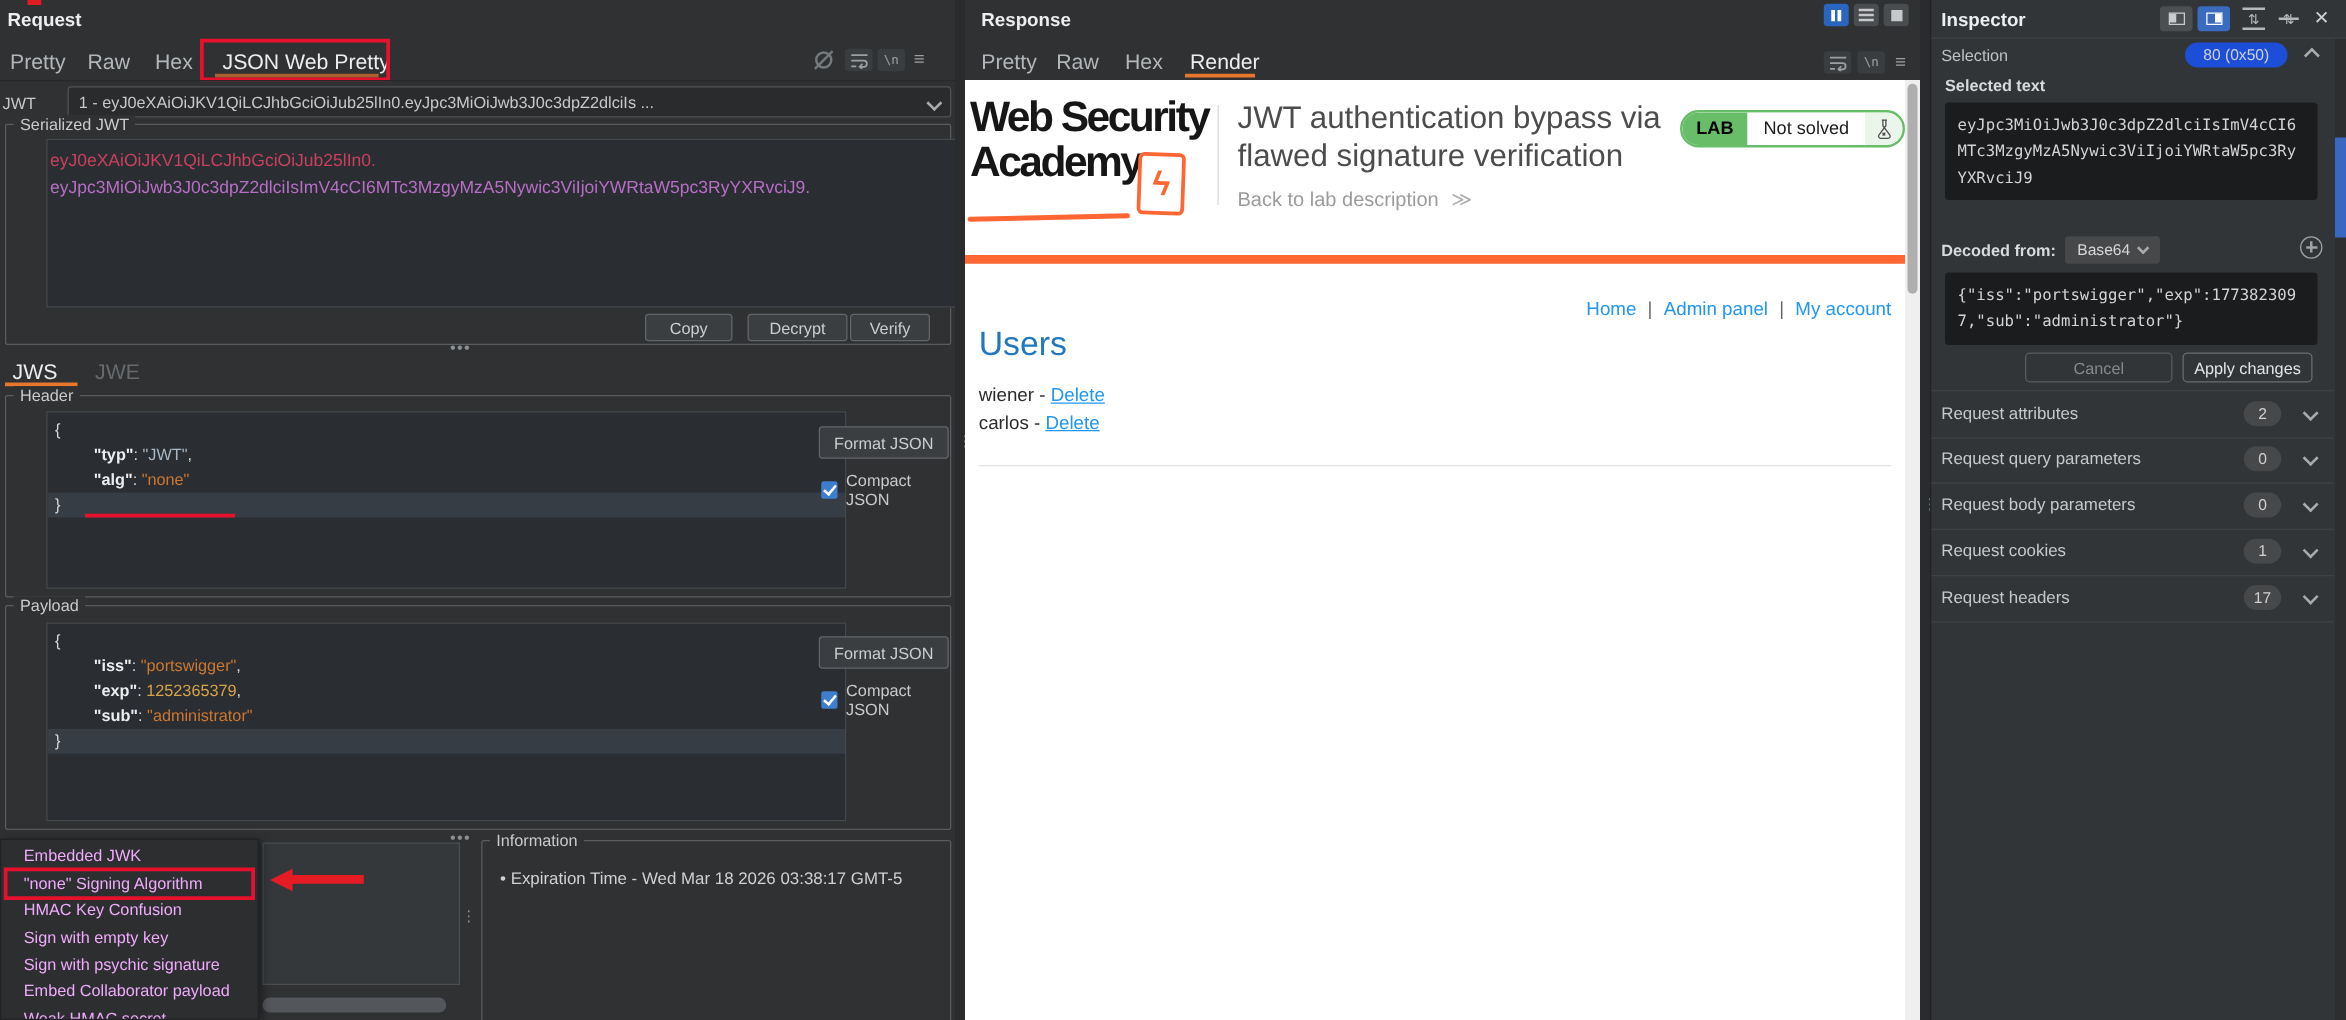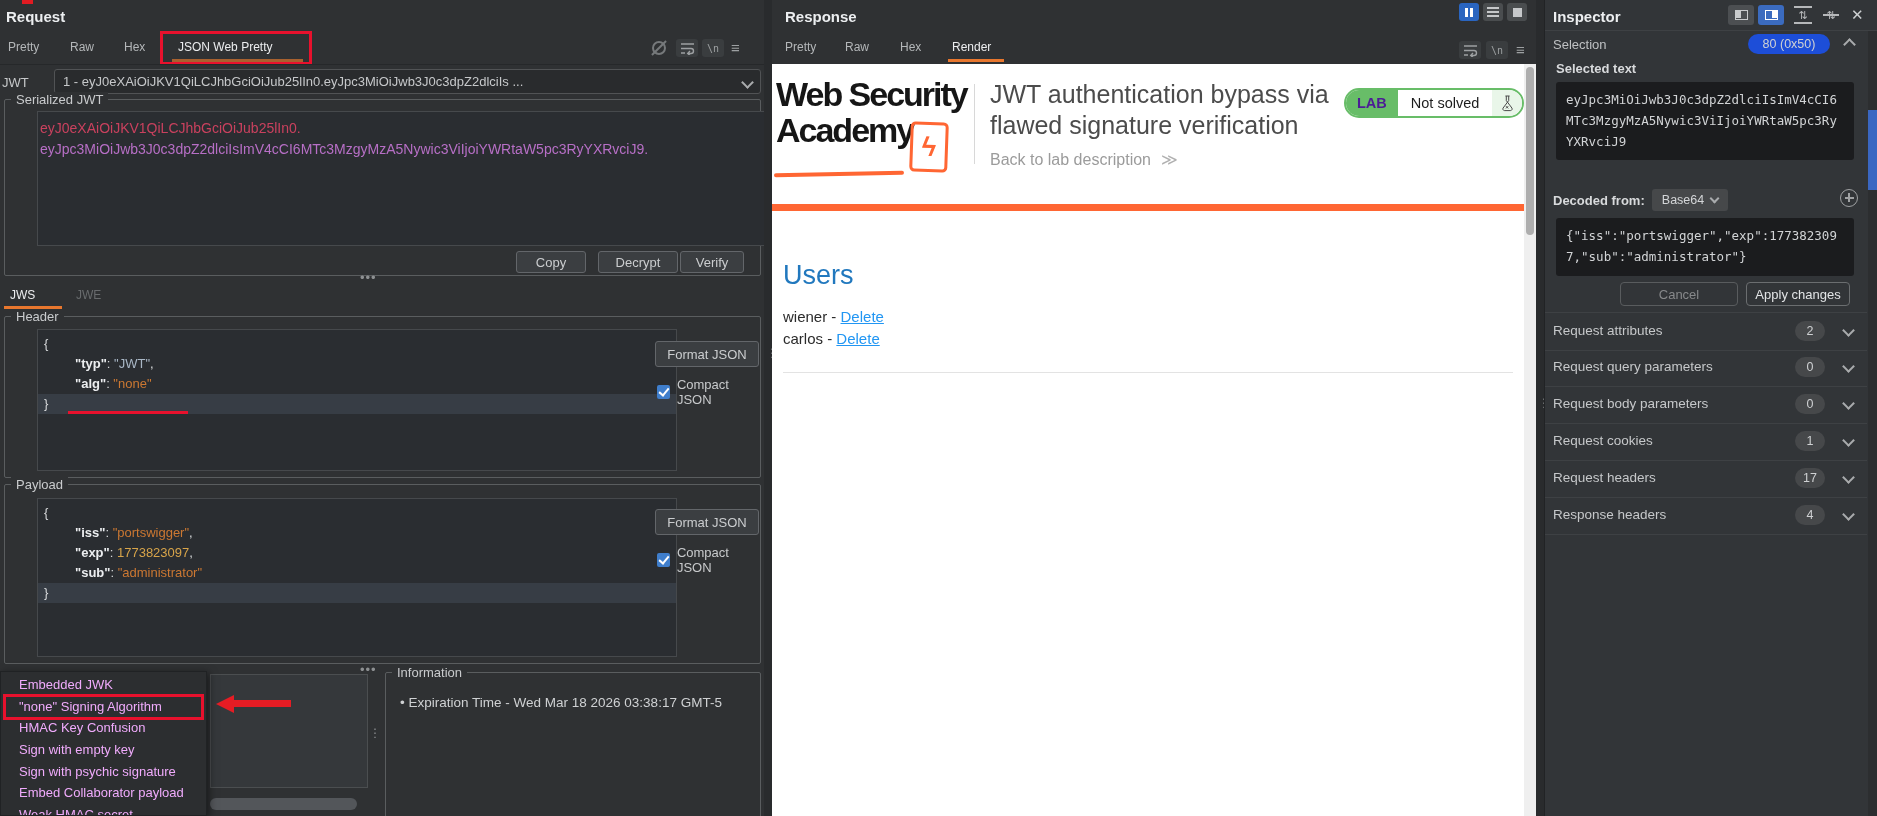--- a/index.html
+++ b/index.html
@@ -1,20 +1,20 @@
 <!DOCTYPE html>
 <html><head>
 <meta charset="utf-8">
 <style>
   html,body{margin:0;padding:0;background:#222;}
   .app{position:relative;width:1877px;height:816px;background:#2f3133;font-family:"Liberation Sans",sans-serif;overflow:hidden;}
   .abs{position:absolute;}
   
   .ptitle{position:absolute;font-size:15px;font-weight:bold;color:#eceef0;}
-  .tab{position:absolute;font-size:12px;color:#b4b7b9;cursor:default;}
+  .tab{position:absolute;font-size:17px;color:#b4b7b9;cursor:default;}
   .tab.sel{color:#ecedef;}
   .tabline{position:absolute;height:3px;background:#e8772e;}
   .tabsep{position:absolute;height:1px;background:#26282a;}
   .btn{position:absolute;background:#3b3e41;border:1px solid #63666a;border-radius:3px;color:#cbcdcf;font-size:13px;display:flex;align-items:center;justify-content:center;box-sizing:border-box;}
   .fset{position:absolute;border:1px solid #5a5d5f;border-radius:2px;box-sizing:border-box;}
   .legend{position:absolute;top:-8px;left:6px;background:#2f3133;padding:0 5px;font-size:13px;color:#c9cbcd;line-height:15px;}
   .editor{position:absolute;background:#2a2d31;border:1px solid #46494c;box-sizing:border-box;font-family:Liberation Sans, sans-serif;overflow:hidden;margin-left:28px;}
   .cl{height:20px;line-height:20px;font-size:13px;color:#d6d8da;white-space:pre;padding-left:6px;}
   .cl.ind{padding-left:37px;}
   .cl.hl{background:#373d45;}
@@ -100,21 +100,21 @@
   #render-thumb{position:absolute;left:1526px;top:67px;width:8px;height:168px;background:#aeaeae;border-radius:4px;}
   .logo-line{position:absolute;left:4px;font-size:34px;font-weight:bold;letter-spacing:-2px;color:#161616;line-height:36px;}
   #logo1{top:12px;} #logo2{top:48px;}
   #logo-underline{position:absolute;left:2px;top:108px;width:130px;height:4px;background:#ff6633;border-radius:2px;transform:rotate(-1.2deg);}
   #bolt-box{position:absolute;left:138px;top:58px;width:32px;height:44px;border:3px solid #ff6633;border-radius:5px;display:flex;align-items:center;justify-content:center;transform:rotate(2deg);}
   #bolt{color:#ff6633;font-size:27px;font-weight:bold;}
   #vdivider{position:absolute;left:202px;top:20px;width:1px;height:80px;background:#d8d8d8;}
   #lab-title{position:absolute;left:218px;top:15px;width:352px;font-size:25px;line-height:31px;color:#4c4c4c;}
   #lab-badge{position:absolute;left:572px;top:24px;height:30px;border:2px solid #68bd68;border-radius:17px;display:flex;overflow:hidden;box-sizing:border-box;}
   #lab-badge .cell{display:flex;align-items:center;font-size:14.5px;}
-  #badge-lab{background:#68bd68;color:#4c1d95;font-weight:bold;padding:0 11px;}
+  #badge-lab{background:#68bd68;color:#000000;font-weight:bold;padding:0 11px;}
   #badge-status{background:#fff;color:#1c1c1c;padding:0 13px;}
   #badge-flask{background:#e9f6e9;width:30px;justify-content:center;}
   #back-link{position:absolute;left:218px;top:86px;font-size:16px;color:#9b9b9b;}
   #back-chev{color:#b0b0b0;margin-left:10px;}
   #orange-bar{position:absolute;left:0;top:140px;width:752px;height:7px;background:#ff6633;}
   #page-nav{position:absolute;left:340px;top:175px;width:401px;text-align:right;font-size:15px;color:#555;}
   .navlink{color:#2196f3;text-decoration:none;}
   .navsep{color:#666;margin:0 9px;}
   #users-h{position:absolute;left:11px;top:196px;font-size:27px;color:#2178be;}
   .userline{position:absolute;left:11px;font-size:15px;color:#2b2b2b;}
@@ -226,21 +226,21 @@
       <span class="cb"></span>
       <span class="cblabel">Compact JSON</span>
     </div>
   </div>
 
   <div class="fset" id="pay-fset">
     <div class="legend">Payload</div>
     <div class="editor" id="pay-editor">
       <div class="cl"><span class="p">{</span></div>
       <div class="cl ind"><span class="k">"iss"</span><span class="p">: </span><span class="s">"portswigger"</span><span class="p">,</span></div>
-      <div class="cl ind"><span class="k">"exp"</span><span class="p">: </span><span class="n">1773823097</span><span class="p">,</span></div>
+      <div class="cl ind"><span class="k">"exp"</span><span class="p">: </span><span class="n">1252365379</span><span class="p">,</span></div>
       <div class="cl ind"><span class="k">"sub"</span><span class="p">: </span><span class="s">"administrator"</span></div>
       <div class="cl hl"><span class="p">}</span></div>
     </div>
     <div class="btn" id="pay-format">Format JSON</div>
     <div class="checkbox" id="pay-compact">
       <span class="cb"></span>
       <span class="cblabel">Compact JSON</span>
     </div>
   </div>
 
@@ -312,20 +312,23 @@
       <span class="cell" id="badge-lab">LAB</span>
       <span class="cell" id="badge-status">Not solved</span>
       <span class="cell" id="badge-flask">
         <svg width="13" height="17" viewBox="0 0 13 17">
             <path d="M4.4 1h4.2M5.3 1v4.6L10.9 13a1.7 1.7 0 0 1-1.5 2.6H3.6A1.7 1.7 0 0 1 2.1 13L7.7 5.6V1M5 11.2l2.2 2.2m0-2.2L5 13.4" fill="none" stroke="#4a4a4a" stroke-width="1"></path>
           </svg>
       </span>
     </div>
     <div id="back-link"><span>Back to lab description</span><span id="back-chev">≫</span></div>
     <div id="orange-bar"></div>
+    <div id="page-nav">
+      <a class="navlink" href="#">Home</a><span class="navsep">|</span><a class="navlink" href="#">Admin panel</a><span class="navsep">|</span><a class="navlink" href="#">My account</a>
+    </div>
     <div id="users-h">Users</div>
     <div class="userline" id="user0">
       <span>wiener</span> <span>-</span> <a class="dellink" href="#">Delete</a>
     </div>
     <div class="userline" id="user1">
       <span>carlos</span> <span>-</span> <a class="dellink" href="#">Delete</a>
     </div>
     <div id="page-hr"></div>
   </div>
   <div id="render-sb"></div>
@@ -383,22 +386,17 @@
   <div class="irow" id="irow3">
     <span class="lbl">Request cookies</span>
     <span class="pill2">1</span>
     <span class="chev down"></span>
   </div>
   <div class="irow" id="irow4">
     <span class="lbl">Request headers</span>
     <span class="pill2">17</span>
     <span class="chev down"></span>
   </div>
-  <div class="irow" id="irow5">
-    <span class="lbl">Response headers</span>
-    <span class="pill2">4</span>
-    <span class="chev down"></span>
-  </div>
 
   <div id="insp-sb"></div>
   <div id="insp-thumb"></div>
 
 </div>
 
 </body></html>

